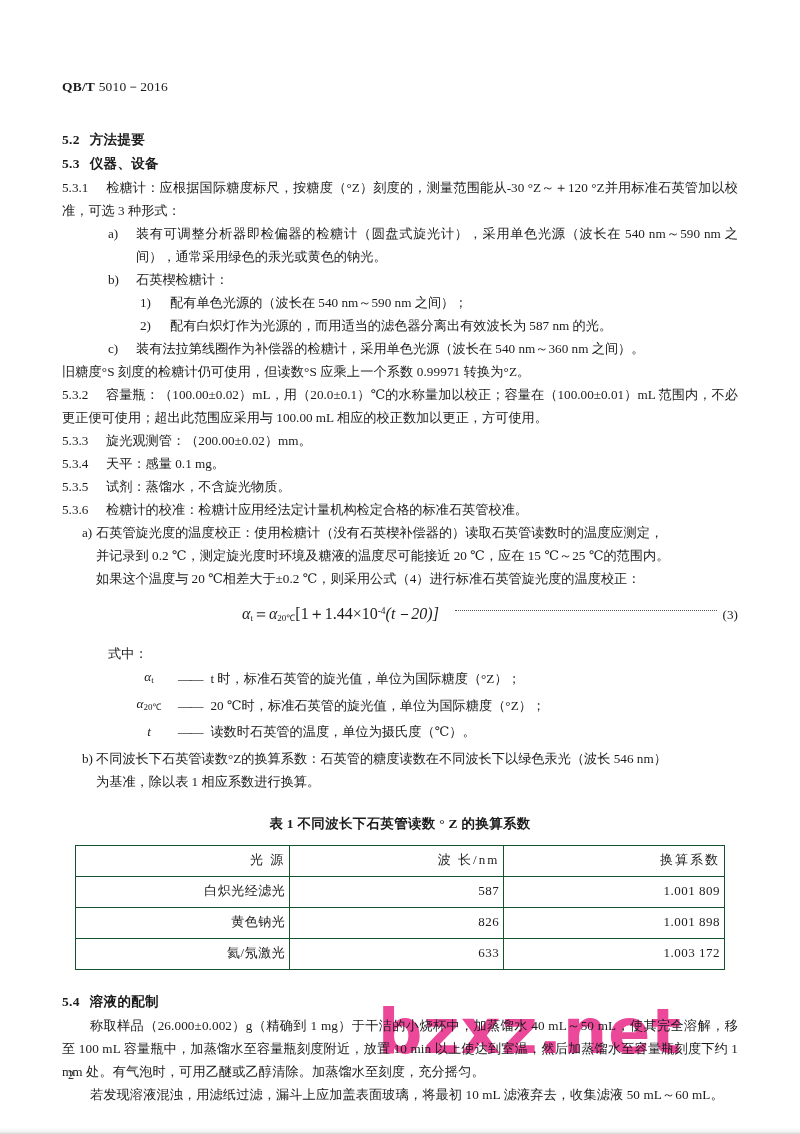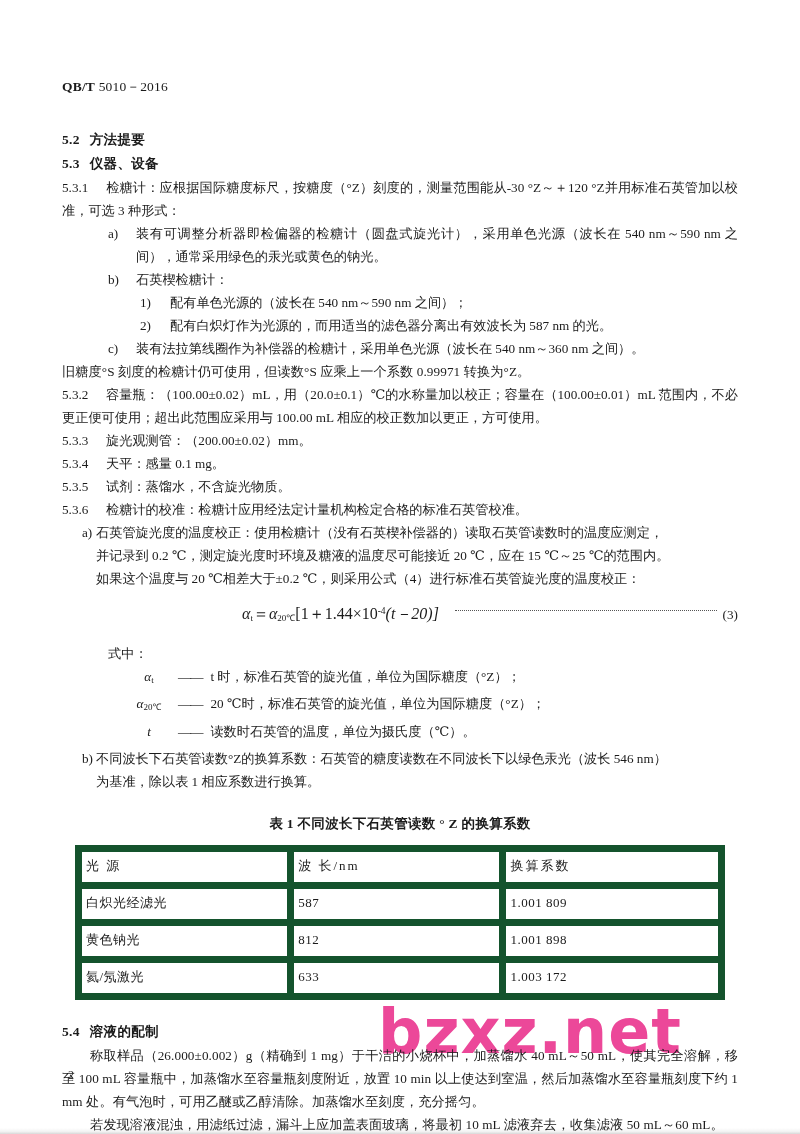--- a/index.html
+++ b/index.html
@@ -167,21 +167,21 @@
   .eqno { font-size: 13.2px; white-space: nowrap; }
 
   .whereblk {
     margin-top: 17px;
     font-size: 13.2px;
     line-height: 23px;
   }
   .where-lead { padding-left: 46px; }
   .where-row {
     display: flex;
-    align-items: flex-start;
+    align-items: center;
     padding-left: 58px;
   }
   .where-sym {
     width: 58px;
     text-align: center;
     font-style: italic;
     font-family: "Liberation Serif", serif;
     white-space: nowrap;
   }
   .where-dash { margin: 0 8px 0 0; letter-spacing: -1px;}
@@ -196,23 +196,23 @@
     letter-spacing: 0.3px;
   }
   table.conv {
     border-collapse: collapse;
     width: 650px;
     margin: 0 auto;
     font-size: 13px;
     border: 1.6px solid #1b1b1b;
   }
   table.conv th, table.conv td {
-    border: 7px solid #14532d;
-    text-align: left;
-    padding: 5px 20px 6px 4px;
+    border: 1px solid #14532d;
+    text-align: right;
+    padding: 5px 4px 6px 4px;
     height: 19px;
     font-weight: normal;
     letter-spacing: 0.5px;
   }
   table.conv th { letter-spacing: 2px; }
   table.conv col.c1 { width: 33%; }
   table.conv col.c2 { width: 33%; }
   table.conv col.c3 { width: 34%; }
 
   .after-table { margin-top: 20px; }
@@ -357,21 +357,21 @@
           </tr>
         </thead>
         <tbody>
           <tr>
             <td>白炽光经滤光</td>
             <td>587</td>
             <td>1.001 809</td>
           </tr>
           <tr>
             <td>黄色钠光</td>
-            <td>812</td>
+            <td>826</td>
             <td>1.001 898</td>
           </tr>
           <tr>
             <td>氦/氖激光</td>
             <td>633</td>
             <td>1.003 172</td>
           </tr>
         </tbody>
       </table>
 

